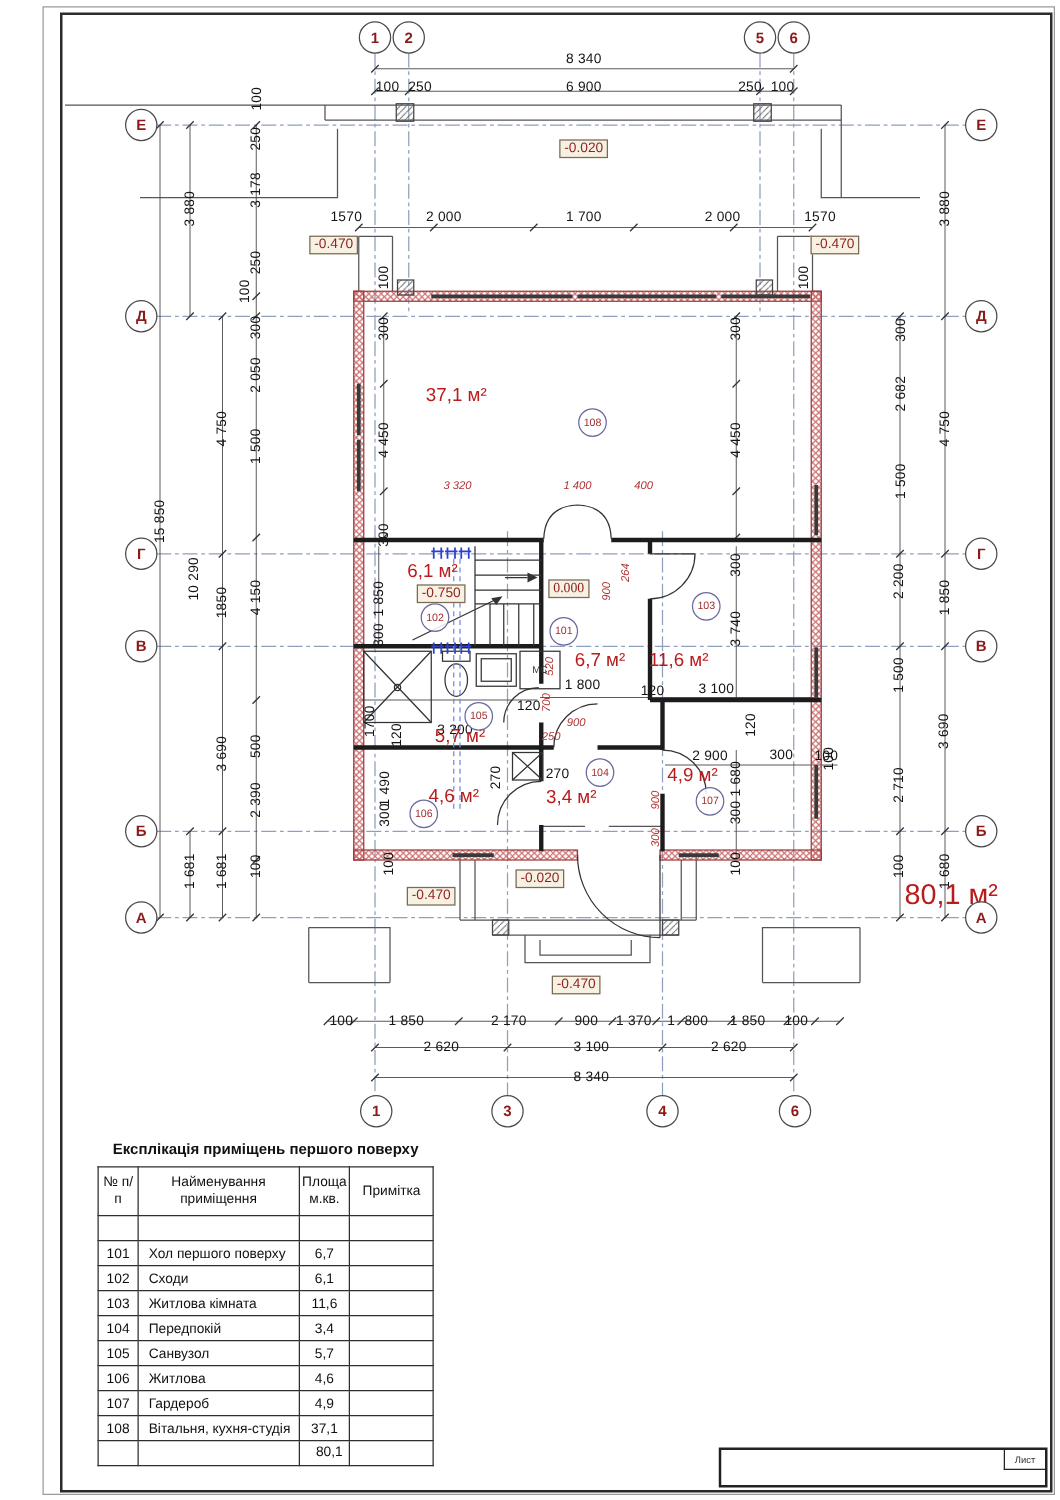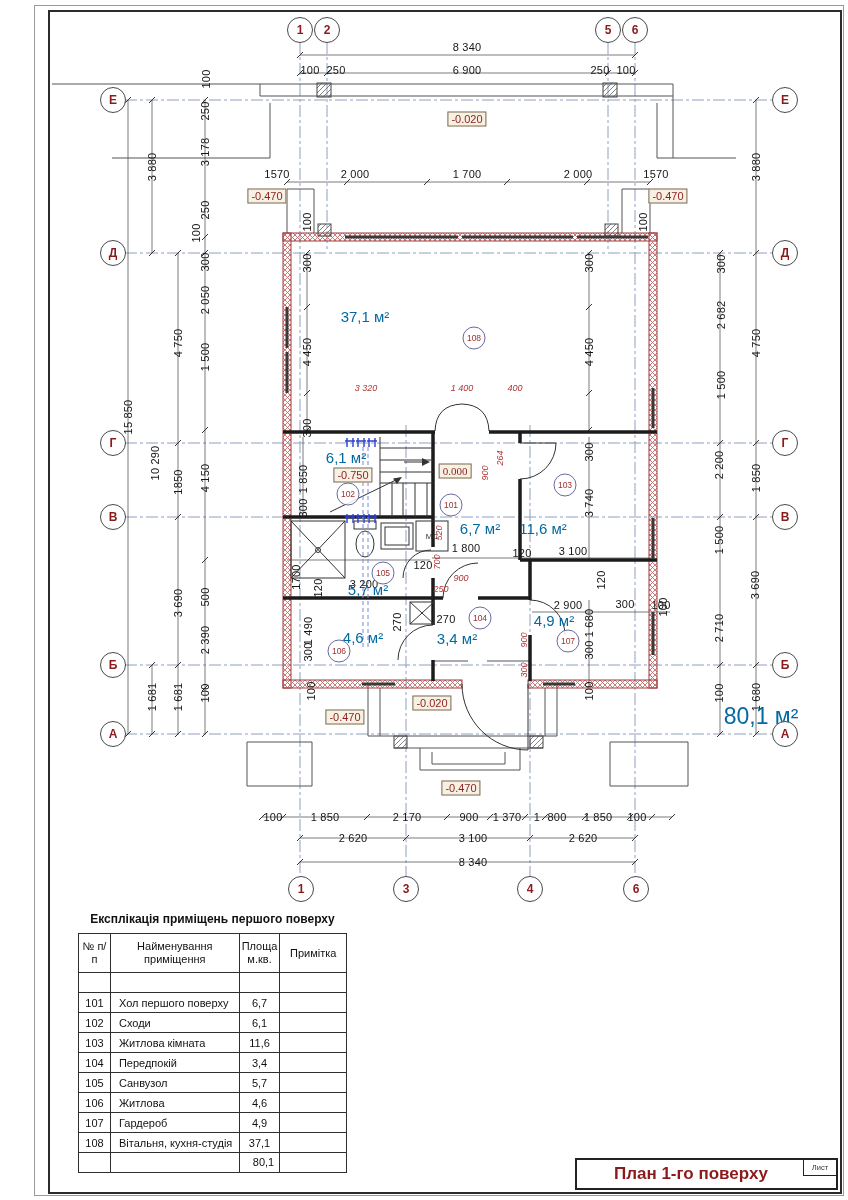--- a/index.html
+++ b/index.html
@@ -7,21 +7,21 @@
          font-family:"Liberation Sans", sans-serif;}
   .outer-border{position:absolute;left:34px;top:5px;width:808px;height:1189px;border:1px solid #9a9a9a;}
   .frame{position:absolute;left:48px;top:10px;width:790px;height:1180px;border:2px solid #2b2b2b;}
   svg.plan{position:absolute;left:0;top:0;}
   
   .lbl{position:absolute;transform:translate(-50%,-50%);white-space:nowrap;z-index:5;}
   .lbl.rot{transform:translate(-50%,-50%) rotate(-90deg);}
   .diml{font-size:11px;color:#151515;letter-spacing:.2px;}
   .reddim{font-style:italic;font-size:9px;color:#b03434;}
   .level{font-size:11px;color:#8c1f1f;border:1px solid #7a6a55;background:#f7f1e3;padding:0 3px;line-height:13px;}
-  .area{font-size:15px;color:#0369a1;}
+  .area{font-size:15px;color:#b91c1c;}
   .area.big{font-size:23px;}
   .mc{font-size:8px;color:#333;}
   .roomnum{width:21px;height:21px;border:1px solid #6a6a9f;border-radius:50%;
            color:#a03030;font-size:8.5px;line-height:21px;text-align:center;background:rgba(255,255,255,.85);}
   .axiscircle{width:24px;height:24px;border:1.4px solid #4a4a4a;border-radius:50%;
            color:#8b1a1a;font-size:12px;font-weight:bold;line-height:24px;text-align:center;background:#fff;}
   .watermark{position:absolute;left:222px;top:580px;font-size:56px;font-weight:bold;letter-spacing:8px;
            color:rgba(60,60,60,.14);z-index:4;}
   
   .expl-title{position:absolute;left:78px;top:912px;width:269px;text-align:center;
@@ -379,16 +379,15 @@
           <td></td>
           <td></td>
           <td></td>
           <td></td>
         </tr>
       </tbody>
   </table>
   <div class="expl-total">80,1</div>
 
   <div class="title-block">
-    <div class="tb-main">План 1-го поверху</div>
     <div class="tb-sheet">Лист</div>
   </div>
 </div>
 
 </body></html>

